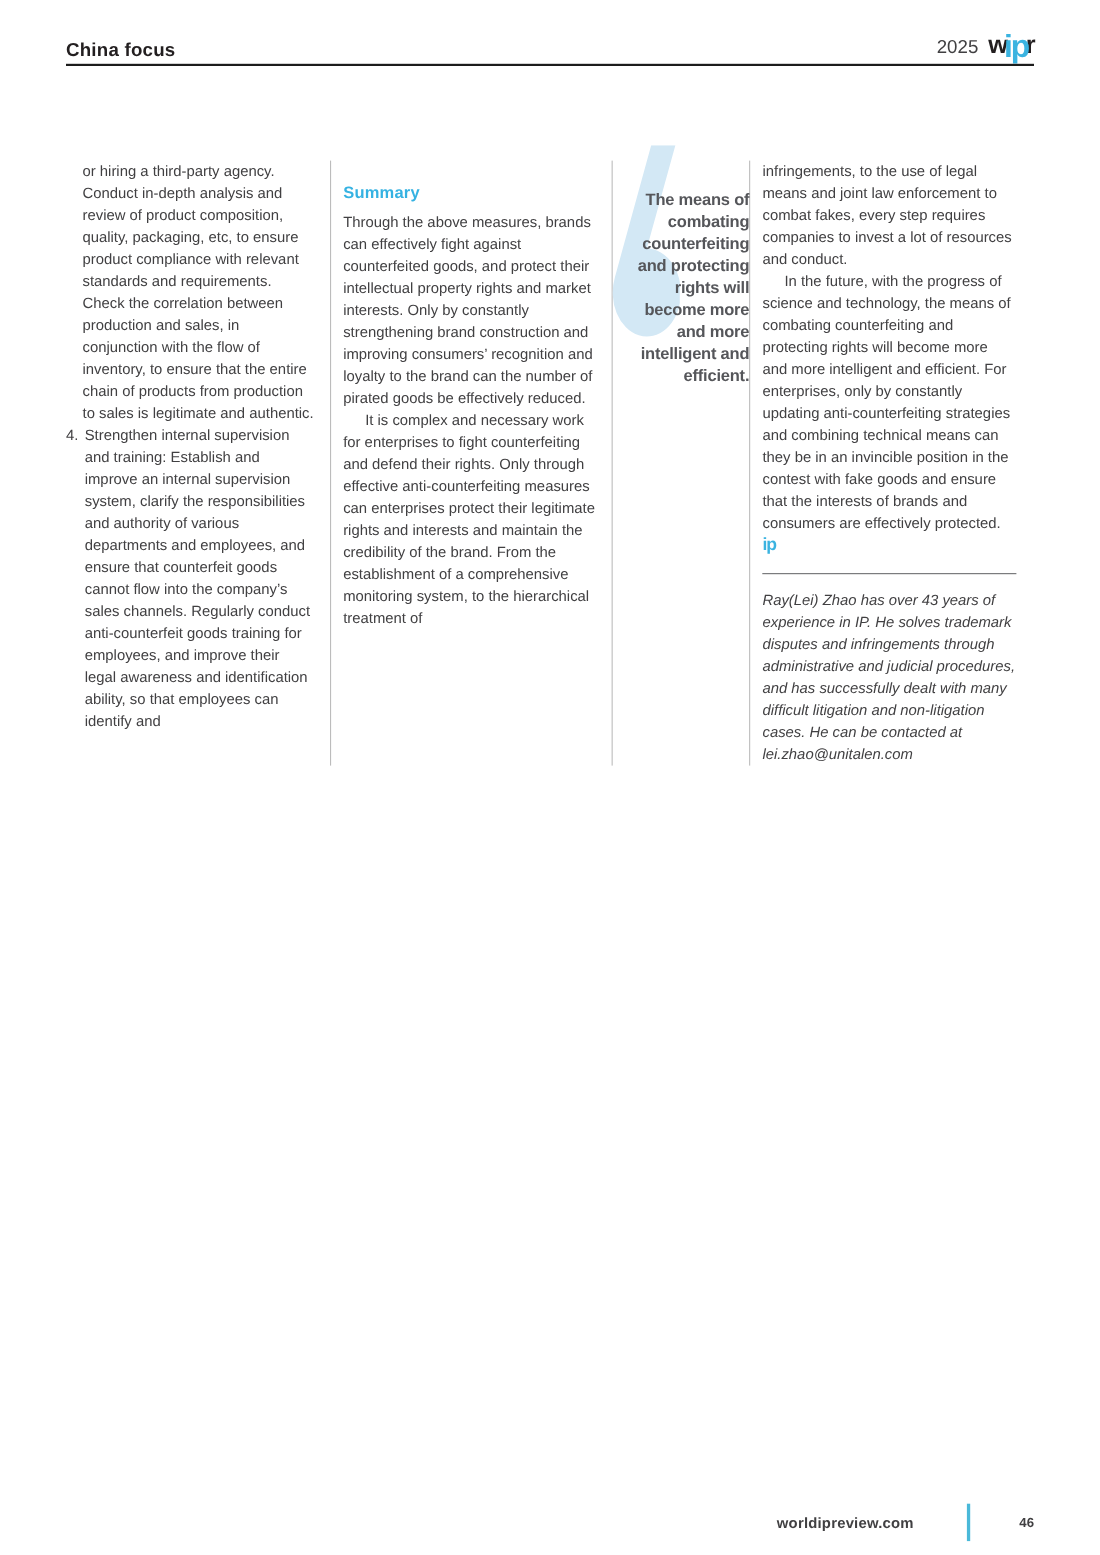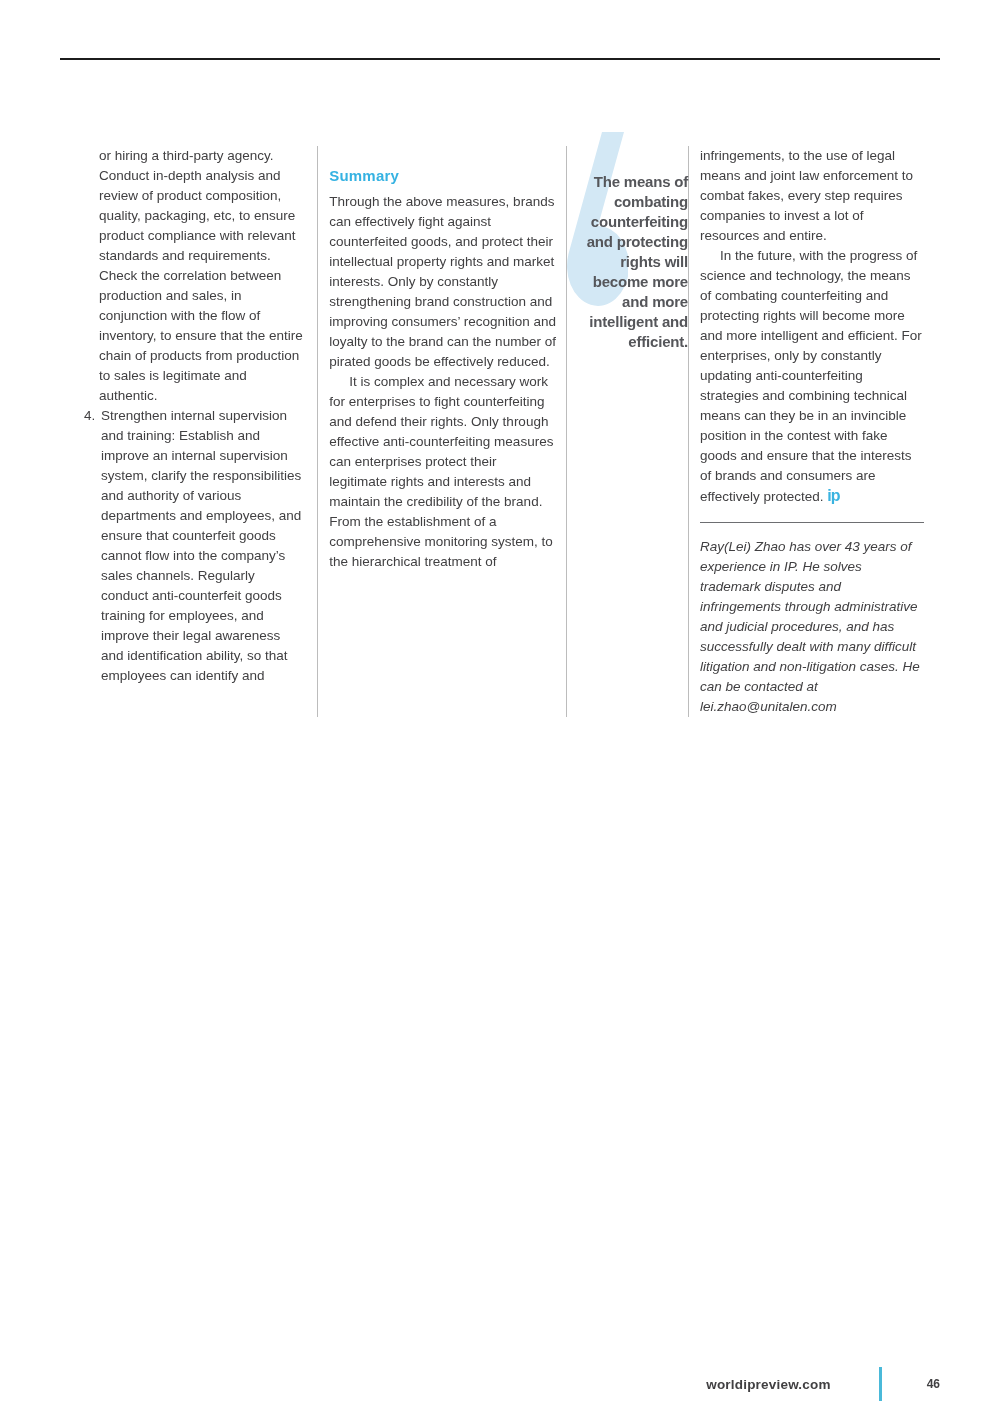--- a/index.html
+++ b/index.html
@@ -10,21 +10,21 @@
   .header{position:absolute;top:24px;left:60px;right:60px;display:flex;
           justify-content:space-between;align-items:flex-end;height:32px;}
   .section-title{font-size:17px;font-weight:700;color:#231f20;letter-spacing:.2px;}
   .header-right{display:flex;align-items:baseline;}
   .year{font-size:17px;color:#414042;margin-right:9px;}
   .logo{font-weight:800;color:#231f20;font-size:23px;letter-spacing:-1.5px;display:flex;align-items:baseline;}
   .logo .ip{color:#3ab3e0;font-size:29px;margin:0 -2px;position:relative;top:4px;letter-spacing:-2px;}
   .header-rule{position:absolute;top:58px;left:60px;right:60px;height:2px;background:#1c1c1c;}
 
   
-  .content{position:absolute;top:146px;left:60px;right:76px;display:flex;margin-left:24px;}
+  .content{position:absolute;top:146px;left:60px;right:76px;display:flex;}
   .vrule{width:1px;background:#bcbcbc;align-self:stretch;}
   p{margin:0;font-size:13.5px;line-height:20px;}
   .col1{width:245px;padding-right:14px;box-sizing:border-box;}
   .cont{padding-left:15px;}
   .li{display:flex;}
   .li .num{width:17px;flex-shrink:0;font-size:13.5px;line-height:20px;}
   .col2{width:260px;padding:1px 8px 0 11px;box-sizing:border-box;}
   .summary-head{color:#35b2e2;font-size:15px;font-weight:700;margin:20px 0 8px;letter-spacing:.2px;}
   .indent{text-indent:20px;}
 
@@ -42,20 +42,31 @@
   .footer{position:absolute;top:1366px;right:60px;display:flex;align-items:center;height:36px;gap:28px;}
   .site{font-size:13.5px;font-weight:700;color:#414042;letter-spacing:.2px;}
   .bar{width:3px;height:34px;background:#4ab9d9;margin:0 17px 0 20px;}
   .pageno{font-size:12px;font-weight:700;color:#414042;}
 </style>
 </head>
 <body>
 
 <div class="page">
 
+  <div class="header">
+    <div class="section-title">China focus</div>
+    <div class="header-right">
+      <span class="year">2025</span>
+      <span class="logo">
+          <span>w</span>
+          <span class="ip">ip</span>
+          <span>r</span>
+        </span>
+    </div>
+  </div>
   <div class="header-rule"></div>
 
   <div class="content">
 
     <div class="col1">
       <p class="cont">or hiring a third-party agency. Conduct in-depth analysis and review of product composition, quality, packaging, etc, to ensure product compliance with relevant standards and requirements. Check the correlation between production and sales, in conjunction with the flow of inventory, to ensure that the entire chain of products from production to sales is legitimate and authentic.</p>
       <div class="li">
         <span class="num">4.</span>
         <p>Strengthen internal supervision and training: Establish and improve an internal supervision system, clarify the responsibilities and authority of various departments and employees, and ensure that counterfeit goods cannot flow into the company’s sales channels. Regularly conduct anti-counterfeit goods training for employees, and improve their legal awareness and identification ability, so that employees can identify and</p>
       </div>
@@ -74,21 +85,21 @@
     <div class="quote-col">
       <svg class="quote-shape" width="66" height="206" viewBox="0 0 66 206">
         <path d="M62 0 H40 L7 120 A31 40 0 1 0 36 94 L62 0 Z" fill="#d3e8f5"></path>
       </svg>
       <div class="pull-quote">The means of combating counterfeiting and protecting rights will become more and more intelligent and efficient.</div>
     </div>
 
     <div class="vrule"></div>
 
     <div class="col4">
-      <p>infringements, to the use of legal means and joint law enforcement to combat fakes, every step requires companies to invest a lot of resources and entire.</p>
+      <p>infringements, to the use of legal means and joint law enforcement to combat fakes, every step requires companies to invest a lot of resources and conduct.</p>
       <p class="indent"><span>In the future, with the progress of science and technology, the means of combating counterfeiting and protecting rights will become more and more intelligent and efficient. For enterprises, only by constantly updating anti-counterfeiting strategies and combining technical means can they be in an invincible position in the contest with fake goods and ensure that the interests of brands and consumers are effectively protected.</span> <span class="ip-mark">ip</span></p>
       <hr class="bio-rule">
       <p class="bio">Ray(Lei) Zhao has over 43 years of experience in IP. He solves trademark disputes and infringements through administrative and judicial procedures, and has successfully dealt with many difficult litigation and non-litigation cases. He can be contacted at lei.zhao@unitalen.com</p>
     </div>
 
   </div>
 
   <div class="footer">
     <span class="site">worldipreview.com</span>
     <span class="bar"></span>

